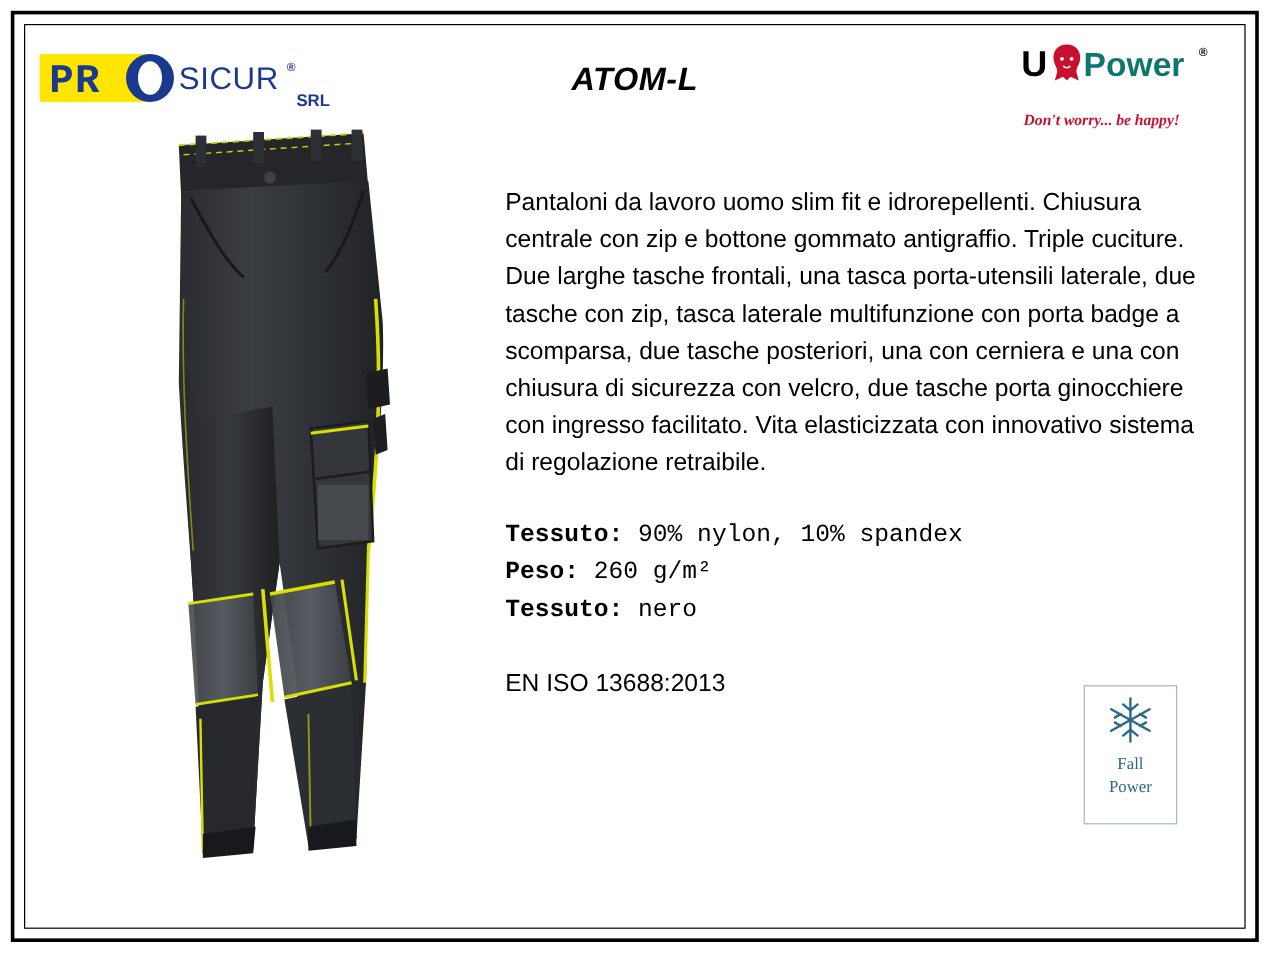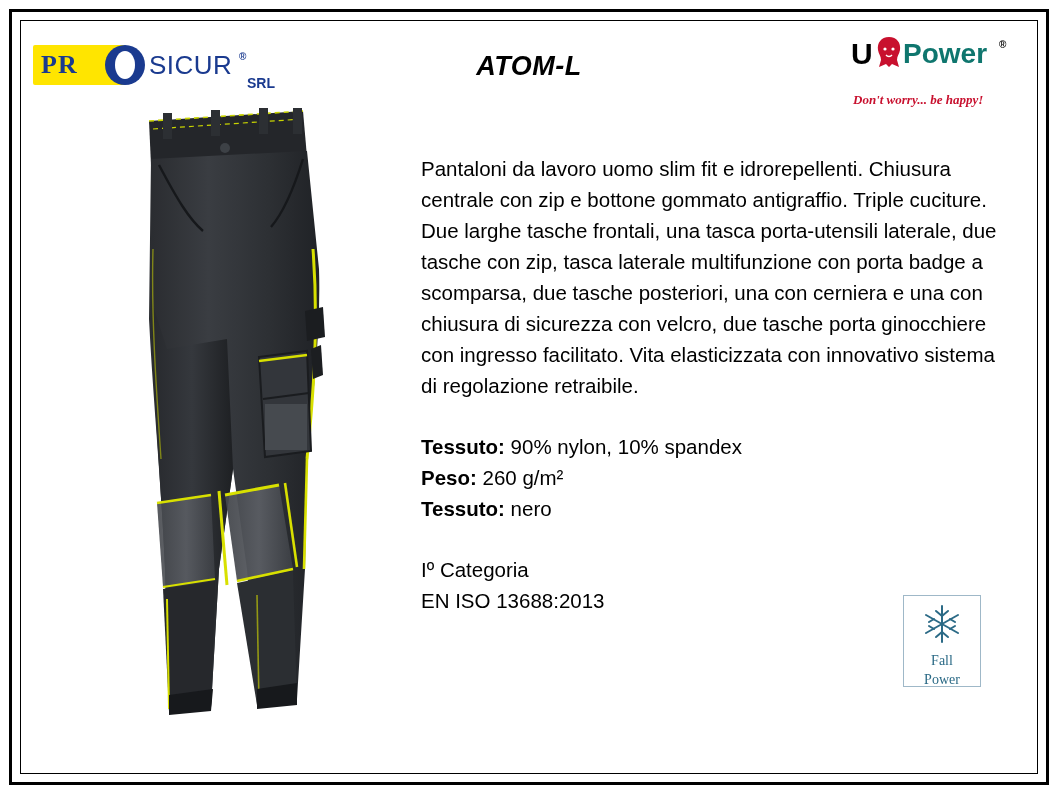--- a/index.html
+++ b/index.html
@@ -62,23 +62,23 @@
     top: 4px;
     width: 92px;
     height: 40px;
     background: #ffe500;
     border-radius: 2px;
   }
   .logo-left .pro-text {
     position: absolute;
     left: 8px;
     top: 9px;
-    font-family: Liberation Serif, serif;
-    font-weight: bold;
-    font-size: 26px;
+    font-family: Liberation Mono, monospace;
+    font-weight: bold;
+    font-size: 34px;
     letter-spacing: 1px;
     color: #1a3a8f;
   }
   .logo-left .circle-o {
     position: absolute;
     left: 72px;
     top: 4px;
     width: 40px;
     height: 40px;
     border-radius: 50%;
@@ -211,42 +211,42 @@
     width: 580px;
   }
   .desc-text {
     font-family: "Liberation Sans", sans-serif;
     font-size: 20.5px;
     line-height: 31px;
     color: #000000;
   }
   .spec-block {
     margin-top: 30px;
-    font-family: Liberation Sans, sans-serif;
+    font-family: Liberation Mono, monospace;
     font-size: 20.5px;
     line-height: 31px;
     color: #000000;
   }
   .spec-line b { font-weight: bold; }
   .norm-block {
     margin-top: 30px;
     font-family: "Liberation Sans", sans-serif;
     font-size: 20.5px;
     line-height: 31px;
     color: #000000;
   }
   .norm-title { font-weight: bold; }
 
   
   .fw-badge {
     position: absolute;
     right: 56px;
     bottom: 86px;
     width: 78px;
-    height: 92px;
+    height: 116px;
     border: 1px solid #9fb8c8;
     background: #ffffff;
     box-sizing: border-box;
     text-align: center;
   }
   .fw-badge .snow {
     margin-top: 6px;
   }
   .fw-badge .fw-label {
     font-family: "Liberation Serif", serif;
@@ -374,21 +374,20 @@
           </div>
           <div class="spec-line">
             <b>Peso:</b><span> 260 g/m²</span>
           </div>
           <div class="spec-line">
             <b>Tessuto:</b><span> nero</span>
           </div>
         </div>
 
         <div class="norm-block">
-          <div>Iº Categoria</div>
           <div>EN ISO 13688:2013</div>
         </div>
       </div>
 
       <div class="fw-badge">
         <div class="snow">
           <svg width="44" height="44" viewBox="0 0 44 44" xmlns="http://www.w3.org/2000/svg">
             <g stroke="#2b6a86" stroke-width="2" stroke-linecap="round">
               <line x1="22" y1="4" x2="22" y2="40"></line>
               <line x1="6" y1="13" x2="38" y2="31"></line>

